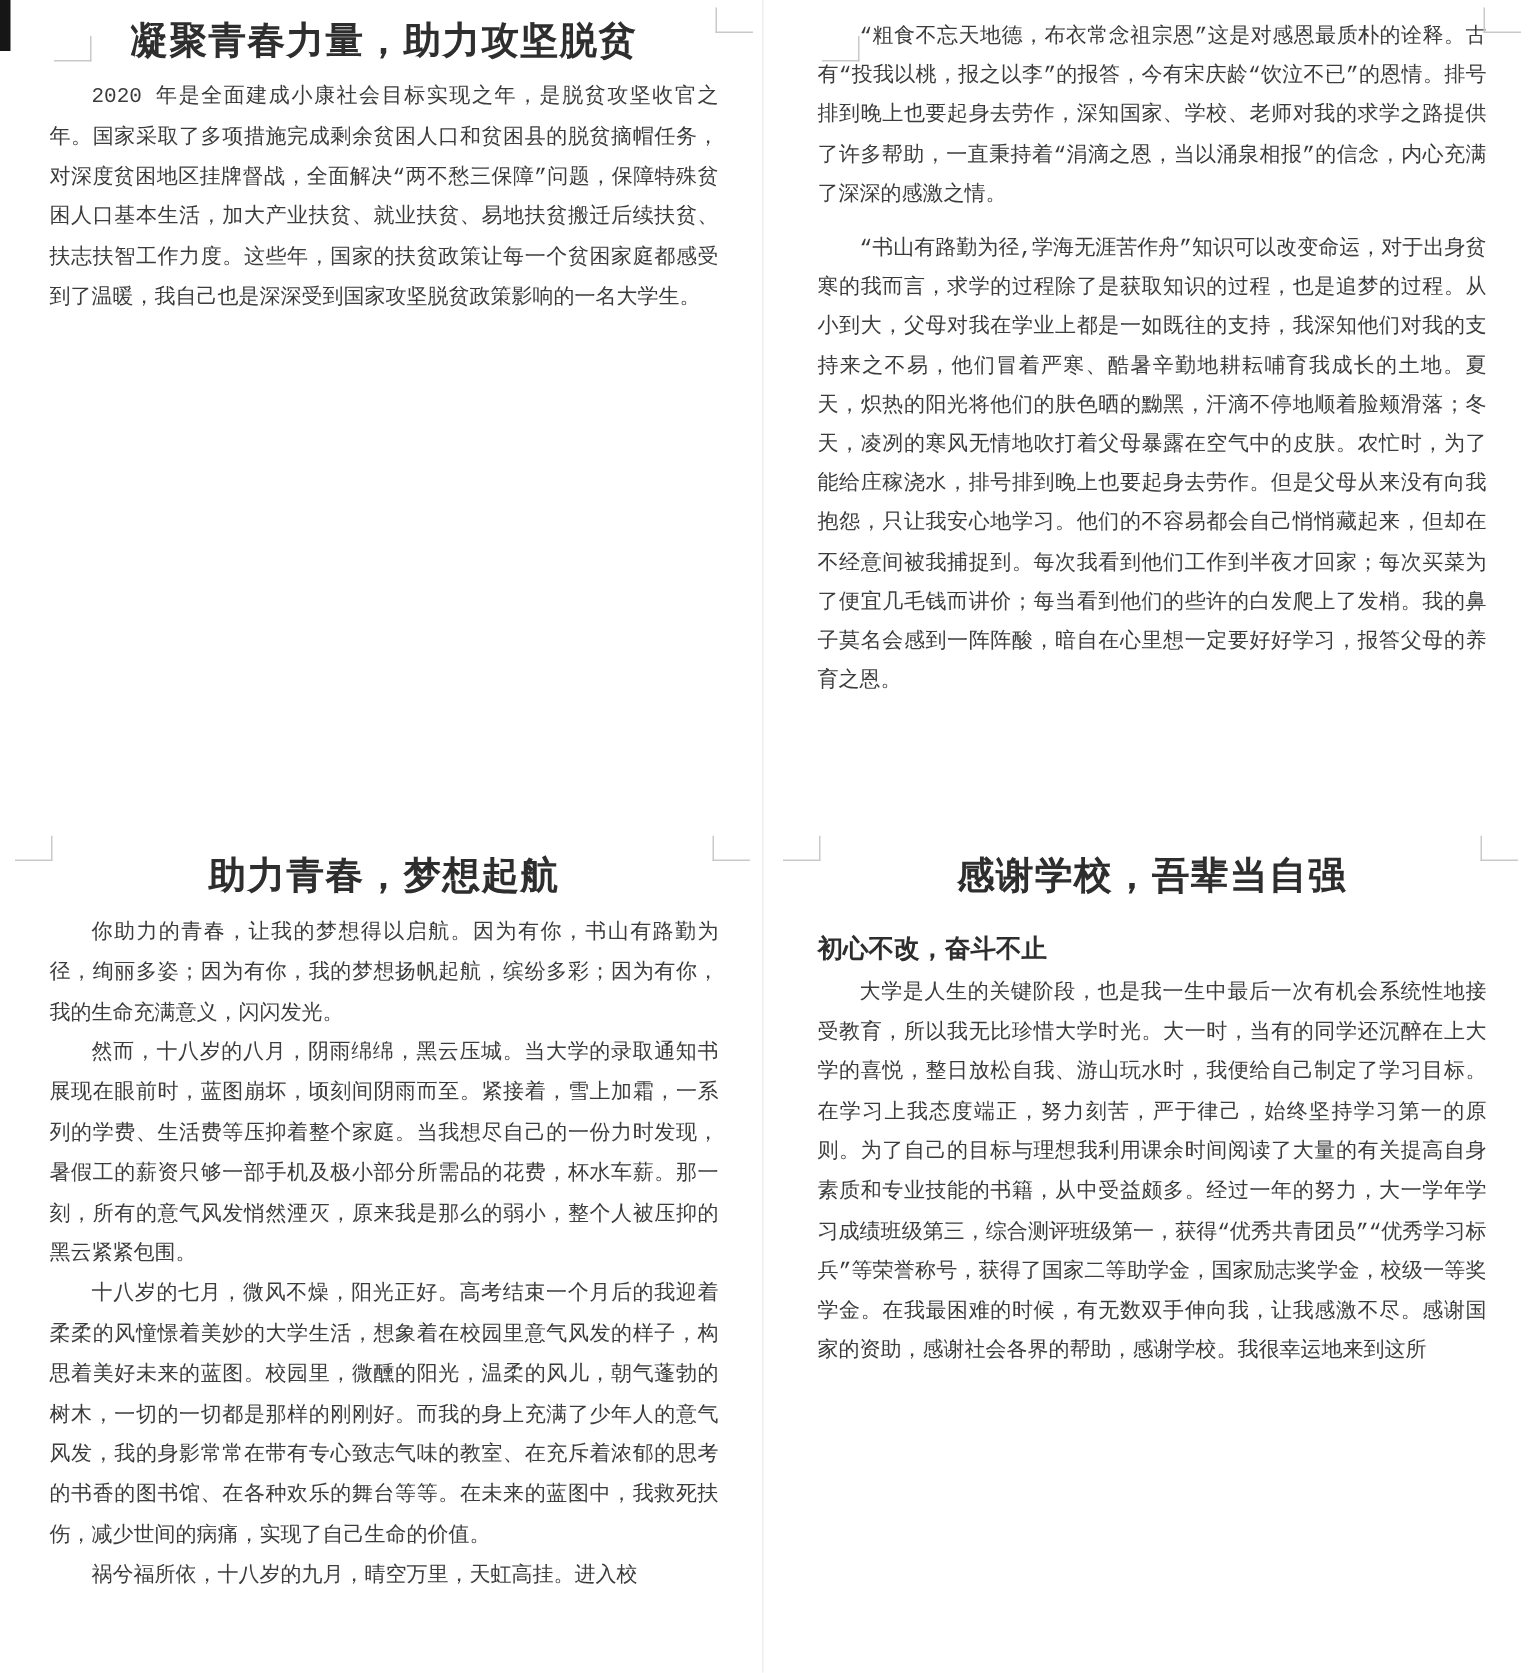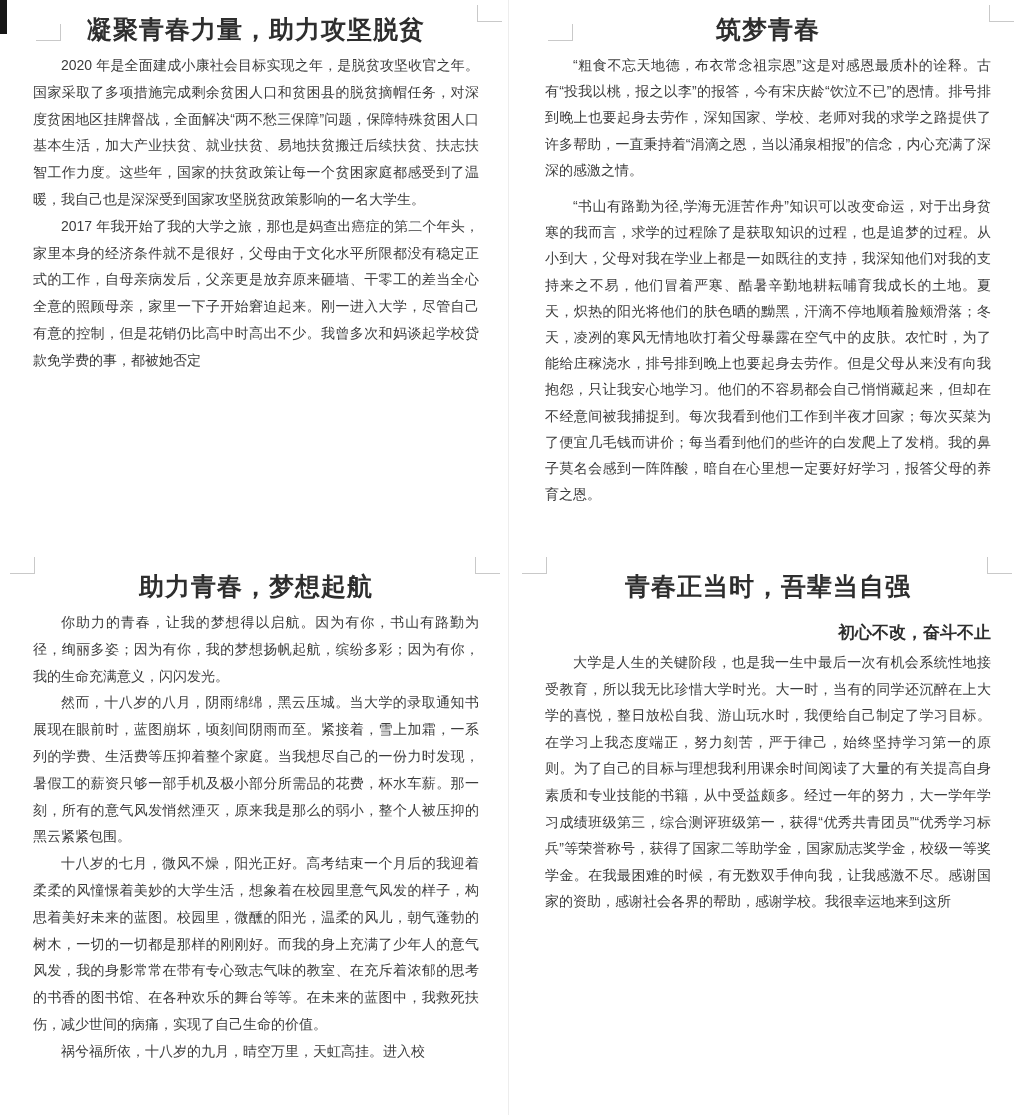--- a/index.html
+++ b/index.html
@@ -12,20 +12,21 @@
     height: 1115px;
     font-family: "Liberation Sans", "DejaVu Sans", sans-serif;
     position: relative;
     overflow: hidden;
   }
   .sheet {
     width: 1024px;
     height: 1115px;
     position: relative;
     background: #ffffff;
+    font-family: Liberation Mono, monospace;
   }
   .row {
     display: flex;
     width: 1024px;
   }
   .row.top { height: 557px; }
   .row.bottom { height: 558px; }
   .page {
     width: 512px;
     height: 100%;
@@ -39,21 +40,21 @@
     font-weight: bold;
     text-align: center;
     color: #2e2e2e;
     margin: 2px 0 8px 0;
     letter-spacing: 1px;
     line-height: 1.2;
   }
   .essay-subheading {
     font-size: 17px;
     font-weight: bold;
-    text-align: right;
+    text-align: left;
     color: #2e2e2e;
     margin: 20px 0 5px 0;
   }
   .essay-body p {
     font-size: 14px;
     line-height: 26.8px;
     color: #3c3c3c;
     text-align: justify;
     text-indent: 2em;
     margin: 0;
@@ -105,28 +106,26 @@
   <div class="edge-mark"></div>
 
   <div class="row top">
 
     <div class="page tl">
       <span class="corner-mark tl-mark"></span>
       <span class="corner-mark tr-mark"></span>
       <h1 class="essay-title">凝聚青春力量，助力攻坚脱贫</h1>
       <div class="essay-body">
         <p>2020 年是全面建成小康社会目标实现之年，是脱贫攻坚收官之年。国家采取了多项措施完成剩余贫困人口和贫困县的脱贫摘帽任务，对深度贫困地区挂牌督战，全面解决“两不愁三保障”问题，保障特殊贫困人口基本生活，加大产业扶贫、就业扶贫、易地扶贫搬迁后续扶贫、扶志扶智工作力度。这些年，国家的扶贫政策让每一个贫困家庭都感受到了温暖，我自己也是深深受到国家攻坚脱贫政策影响的一名大学生。</p>
-        <p>2017 年我开始了我的大学之旅，那也是妈查出癌症的第二个年头，家里本身的经济条件就不是很好，父母由于文化水平所限都没有稳定正式的工作，自母亲病发后，父亲更是放弃原来砸墙、干零工的差当全心全意的照顾母亲，家里一下子开始窘迫起来。刚一进入大学，尽管自己有意的控制，但是花销仍比高中时高出不少。我曾多次和妈谈起学校贷款免学费的事，都被她否定</p>
       </div>
     </div>
 
     <div class="page tr">
       <span class="corner-mark tl-mark"></span>
       <span class="corner-mark tr-mark"></span>
-      <h1 class="essay-title">筑梦青春</h1>
       <div class="essay-body">
         <p>“粗食不忘天地德，布衣常念祖宗恩”这是对感恩最质朴的诠释。古有“投我以桃，报之以李”的报答，今有宋庆龄“饮泣不已”的恩情。排号排到晚上也要起身去劳作，深知国家、学校、老师对我的求学之路提供了许多帮助，一直秉持着“涓滴之恩，当以涌泉相报”的信念，内心充满了深深的感激之情。</p>
         <p>“书山有路勤为径,学海无涯苦作舟”知识可以改变命运，对于出身贫寒的我而言，求学的过程除了是获取知识的过程，也是追梦的过程。从小到大，父母对我在学业上都是一如既往的支持，我深知他们对我的支持来之不易，他们冒着严寒、酷暑辛勤地耕耘哺育我成长的土地。夏天，炽热的阳光将他们的肤色晒的黝黑，汗滴不停地顺着脸颊滑落；冬天，凌冽的寒风无情地吹打着父母暴露在空气中的皮肤。农忙时，为了能给庄稼浇水，排号排到晚上也要起身去劳作。但是父母从来没有向我抱怨，只让我安心地学习。他们的不容易都会自己悄悄藏起来，但却在不经意间被我捕捉到。每次我看到他们工作到半夜才回家；每次买菜为了便宜几毛钱而讲价；每当看到他们的些许的白发爬上了发梢。我的鼻子莫名会感到一阵阵酸，暗自在心里想一定要好好学习，报答父母的养育之恩。</p>
       </div>
     </div>
 
   </div>
 
   <div class="row bottom">
 
@@ -138,21 +137,21 @@
         <p>你助力的青春，让我的梦想得以启航。因为有你，书山有路勤为径，绚丽多姿；因为有你，我的梦想扬帆起航，缤纷多彩；因为有你，我的生命充满意义，闪闪发光。</p>
         <p>然而，十八岁的八月，阴雨绵绵，黑云压城。当大学的录取通知书展现在眼前时，蓝图崩坏，顷刻间阴雨而至。紧接着，雪上加霜，一系列的学费、生活费等压抑着整个家庭。当我想尽自己的一份力时发现，暑假工的薪资只够一部手机及极小部分所需品的花费，杯水车薪。那一刻，所有的意气风发悄然湮灭，原来我是那么的弱小，整个人被压抑的黑云紧紧包围。</p>
         <p>十八岁的七月，微风不燥，阳光正好。高考结束一个月后的我迎着柔柔的风憧憬着美妙的大学生活，想象着在校园里意气风发的样子，构思着美好未来的蓝图。校园里，微醺的阳光，温柔的风儿，朝气蓬勃的树木，一切的一切都是那样的刚刚好。而我的身上充满了少年人的意气风发，我的身影常常在带有专心致志气味的教室、在充斥着浓郁的思考的书香的图书馆、在各种欢乐的舞台等等。在未来的蓝图中，我救死扶伤，减少世间的病痛，实现了自己生命的价值。</p>
         <p>祸兮福所依，十八岁的九月，晴空万里，天虹高挂。进入校</p>
       </div>
     </div>
 
     <div class="page br">
       <span class="corner-mark tl-mark"></span>
       <span class="corner-mark tr-mark"></span>
-      <h1 class="essay-title">青春正当时，吾辈当自强</h1>
+      <h1 class="essay-title">感谢学校，吾辈当自强</h1>
       <div class="essay-body">
         <h2 class="essay-subheading">初心不改，奋斗不止</h2>
         <p>大学是人生的关键阶段，也是我一生中最后一次有机会系统性地接受教育，所以我无比珍惜大学时光。大一时，当有的同学还沉醉在上大学的喜悦，整日放松自我、游山玩水时，我便给自己制定了学习目标。在学习上我态度端正，努力刻苦，严于律己，始终坚持学习第一的原则。为了自己的目标与理想我利用课余时间阅读了大量的有关提高自身素质和专业技能的书籍，从中受益颇多。经过一年的努力，大一学年学习成绩班级第三，综合测评班级第一，获得“优秀共青团员”“优秀学习标兵”等荣誉称号，获得了国家二等助学金，国家励志奖学金，校级一等奖学金。在我最困难的时候，有无数双手伸向我，让我感激不尽。感谢国家的资助，感谢社会各界的帮助，感谢学校。我很幸运地来到这所</p>
       </div>
     </div>
 
   </div>
 </div>
 
 </body></html>

